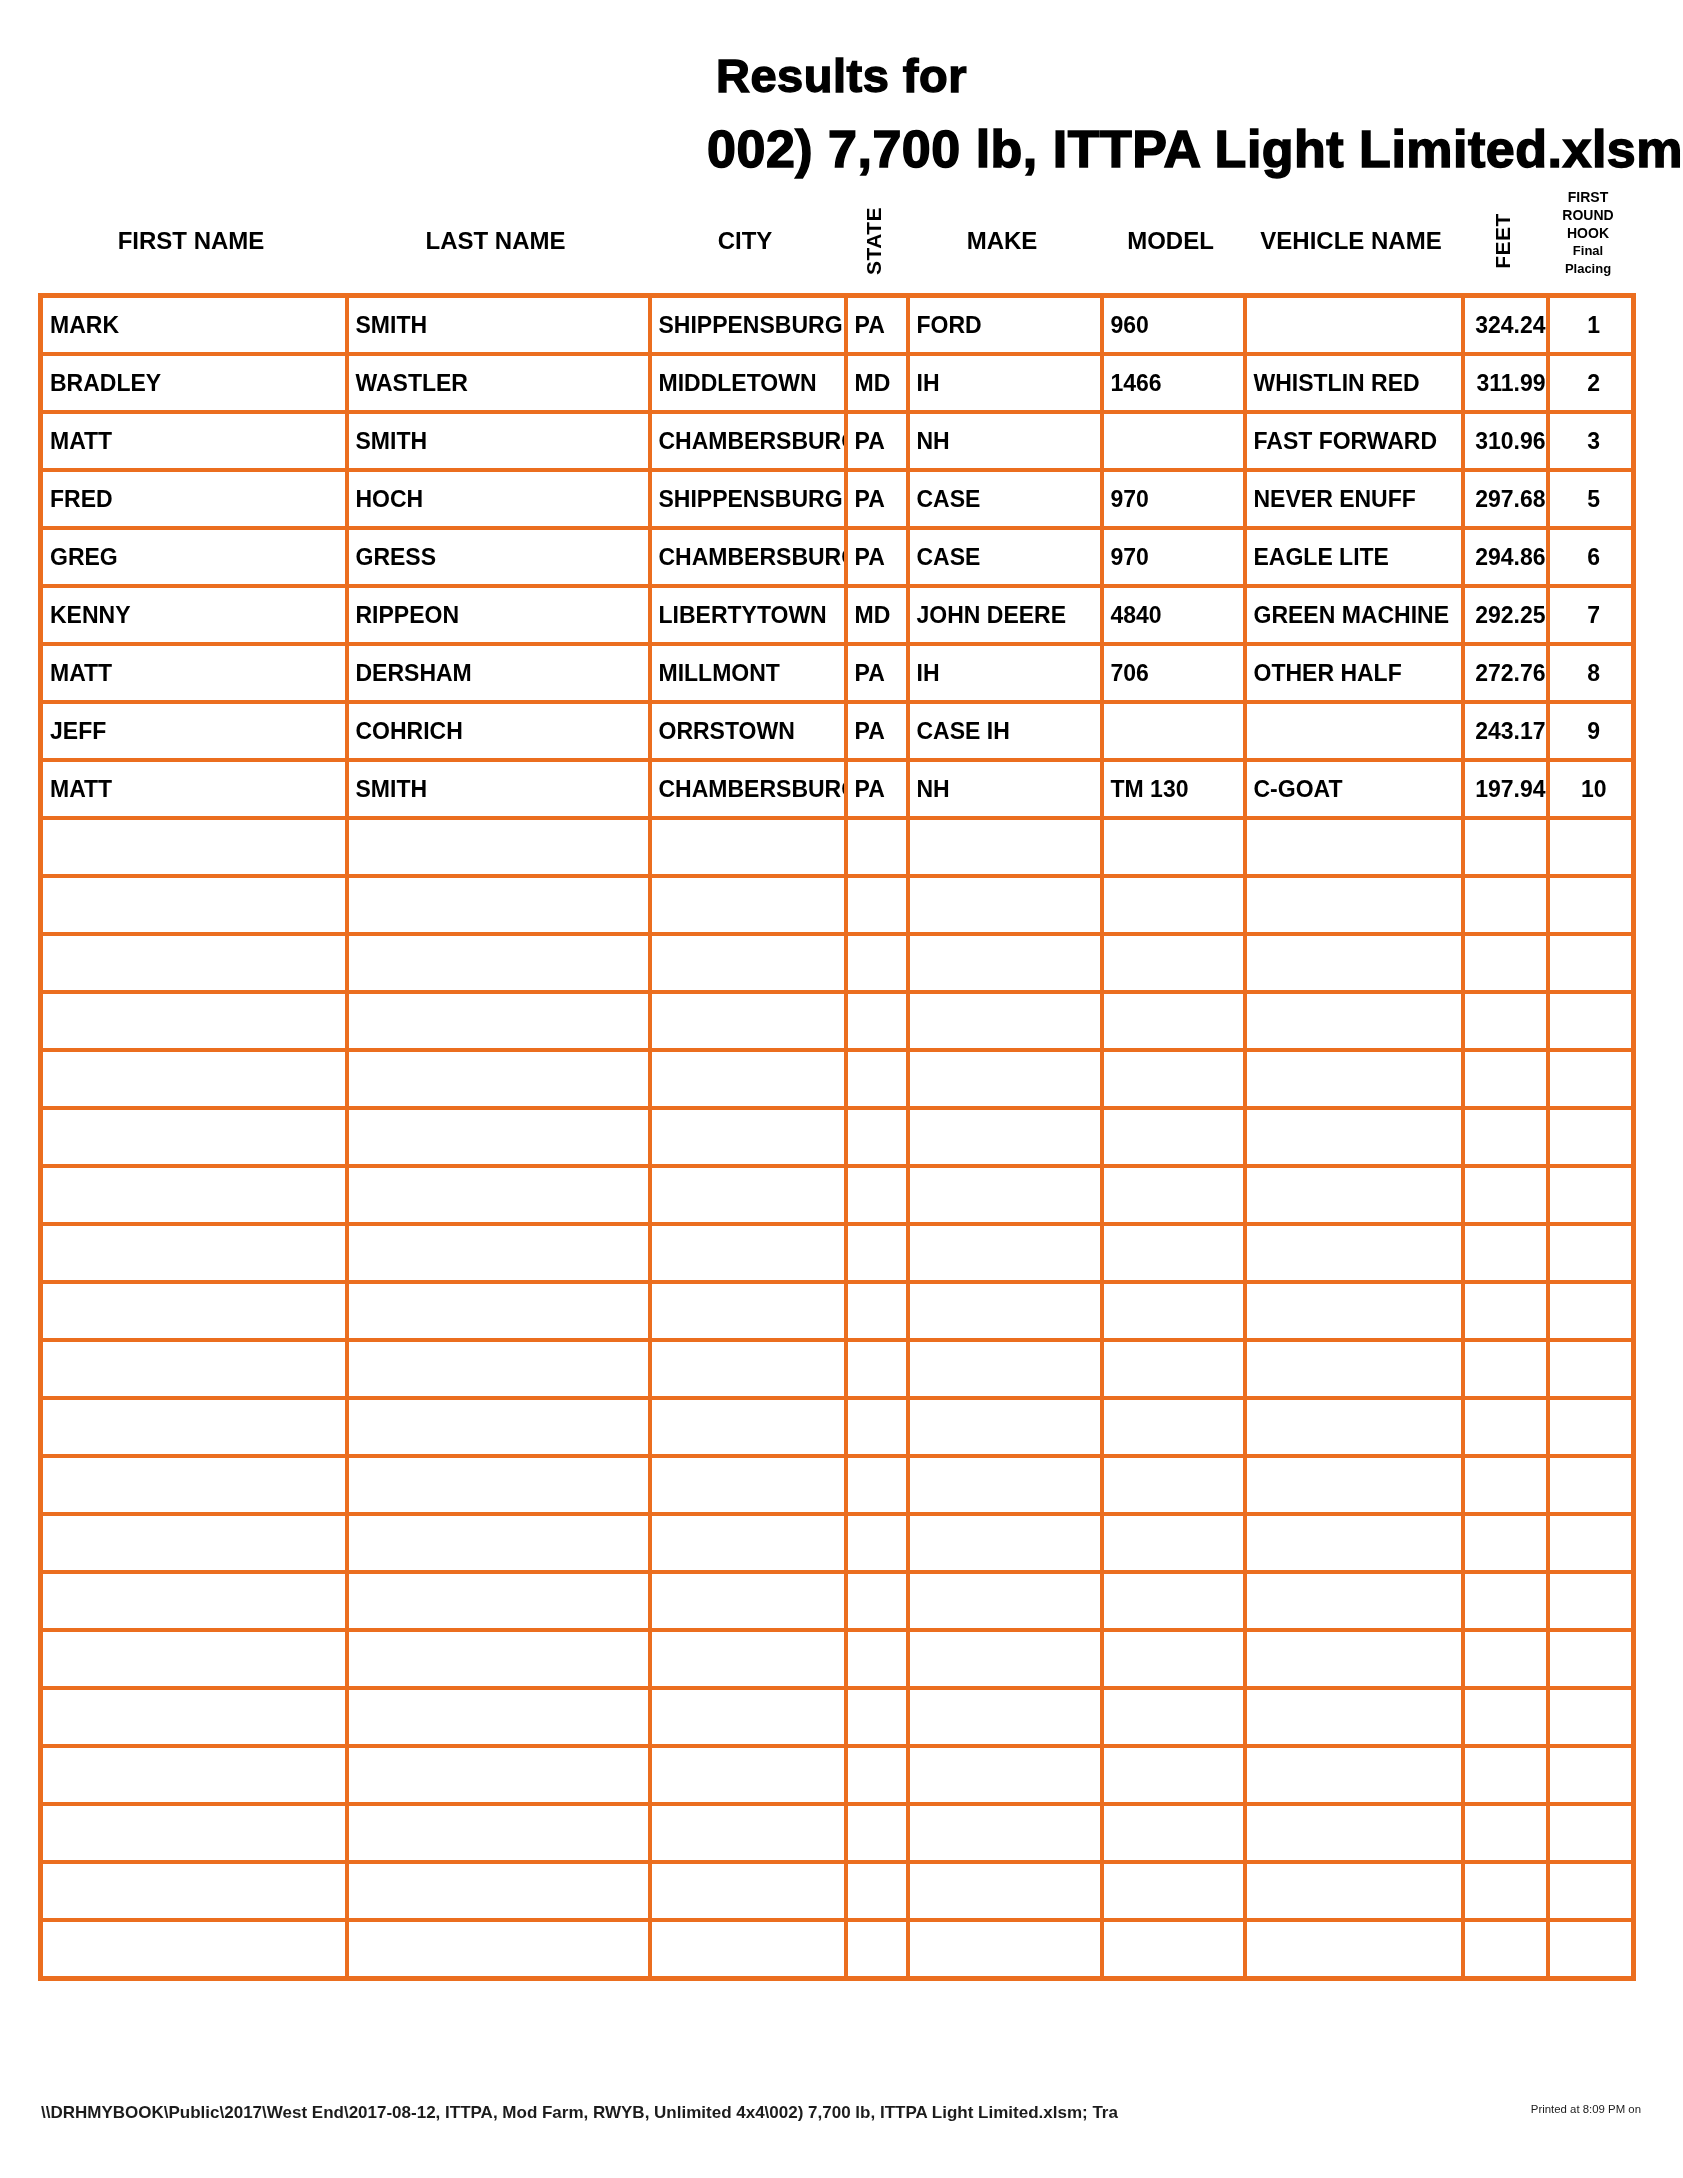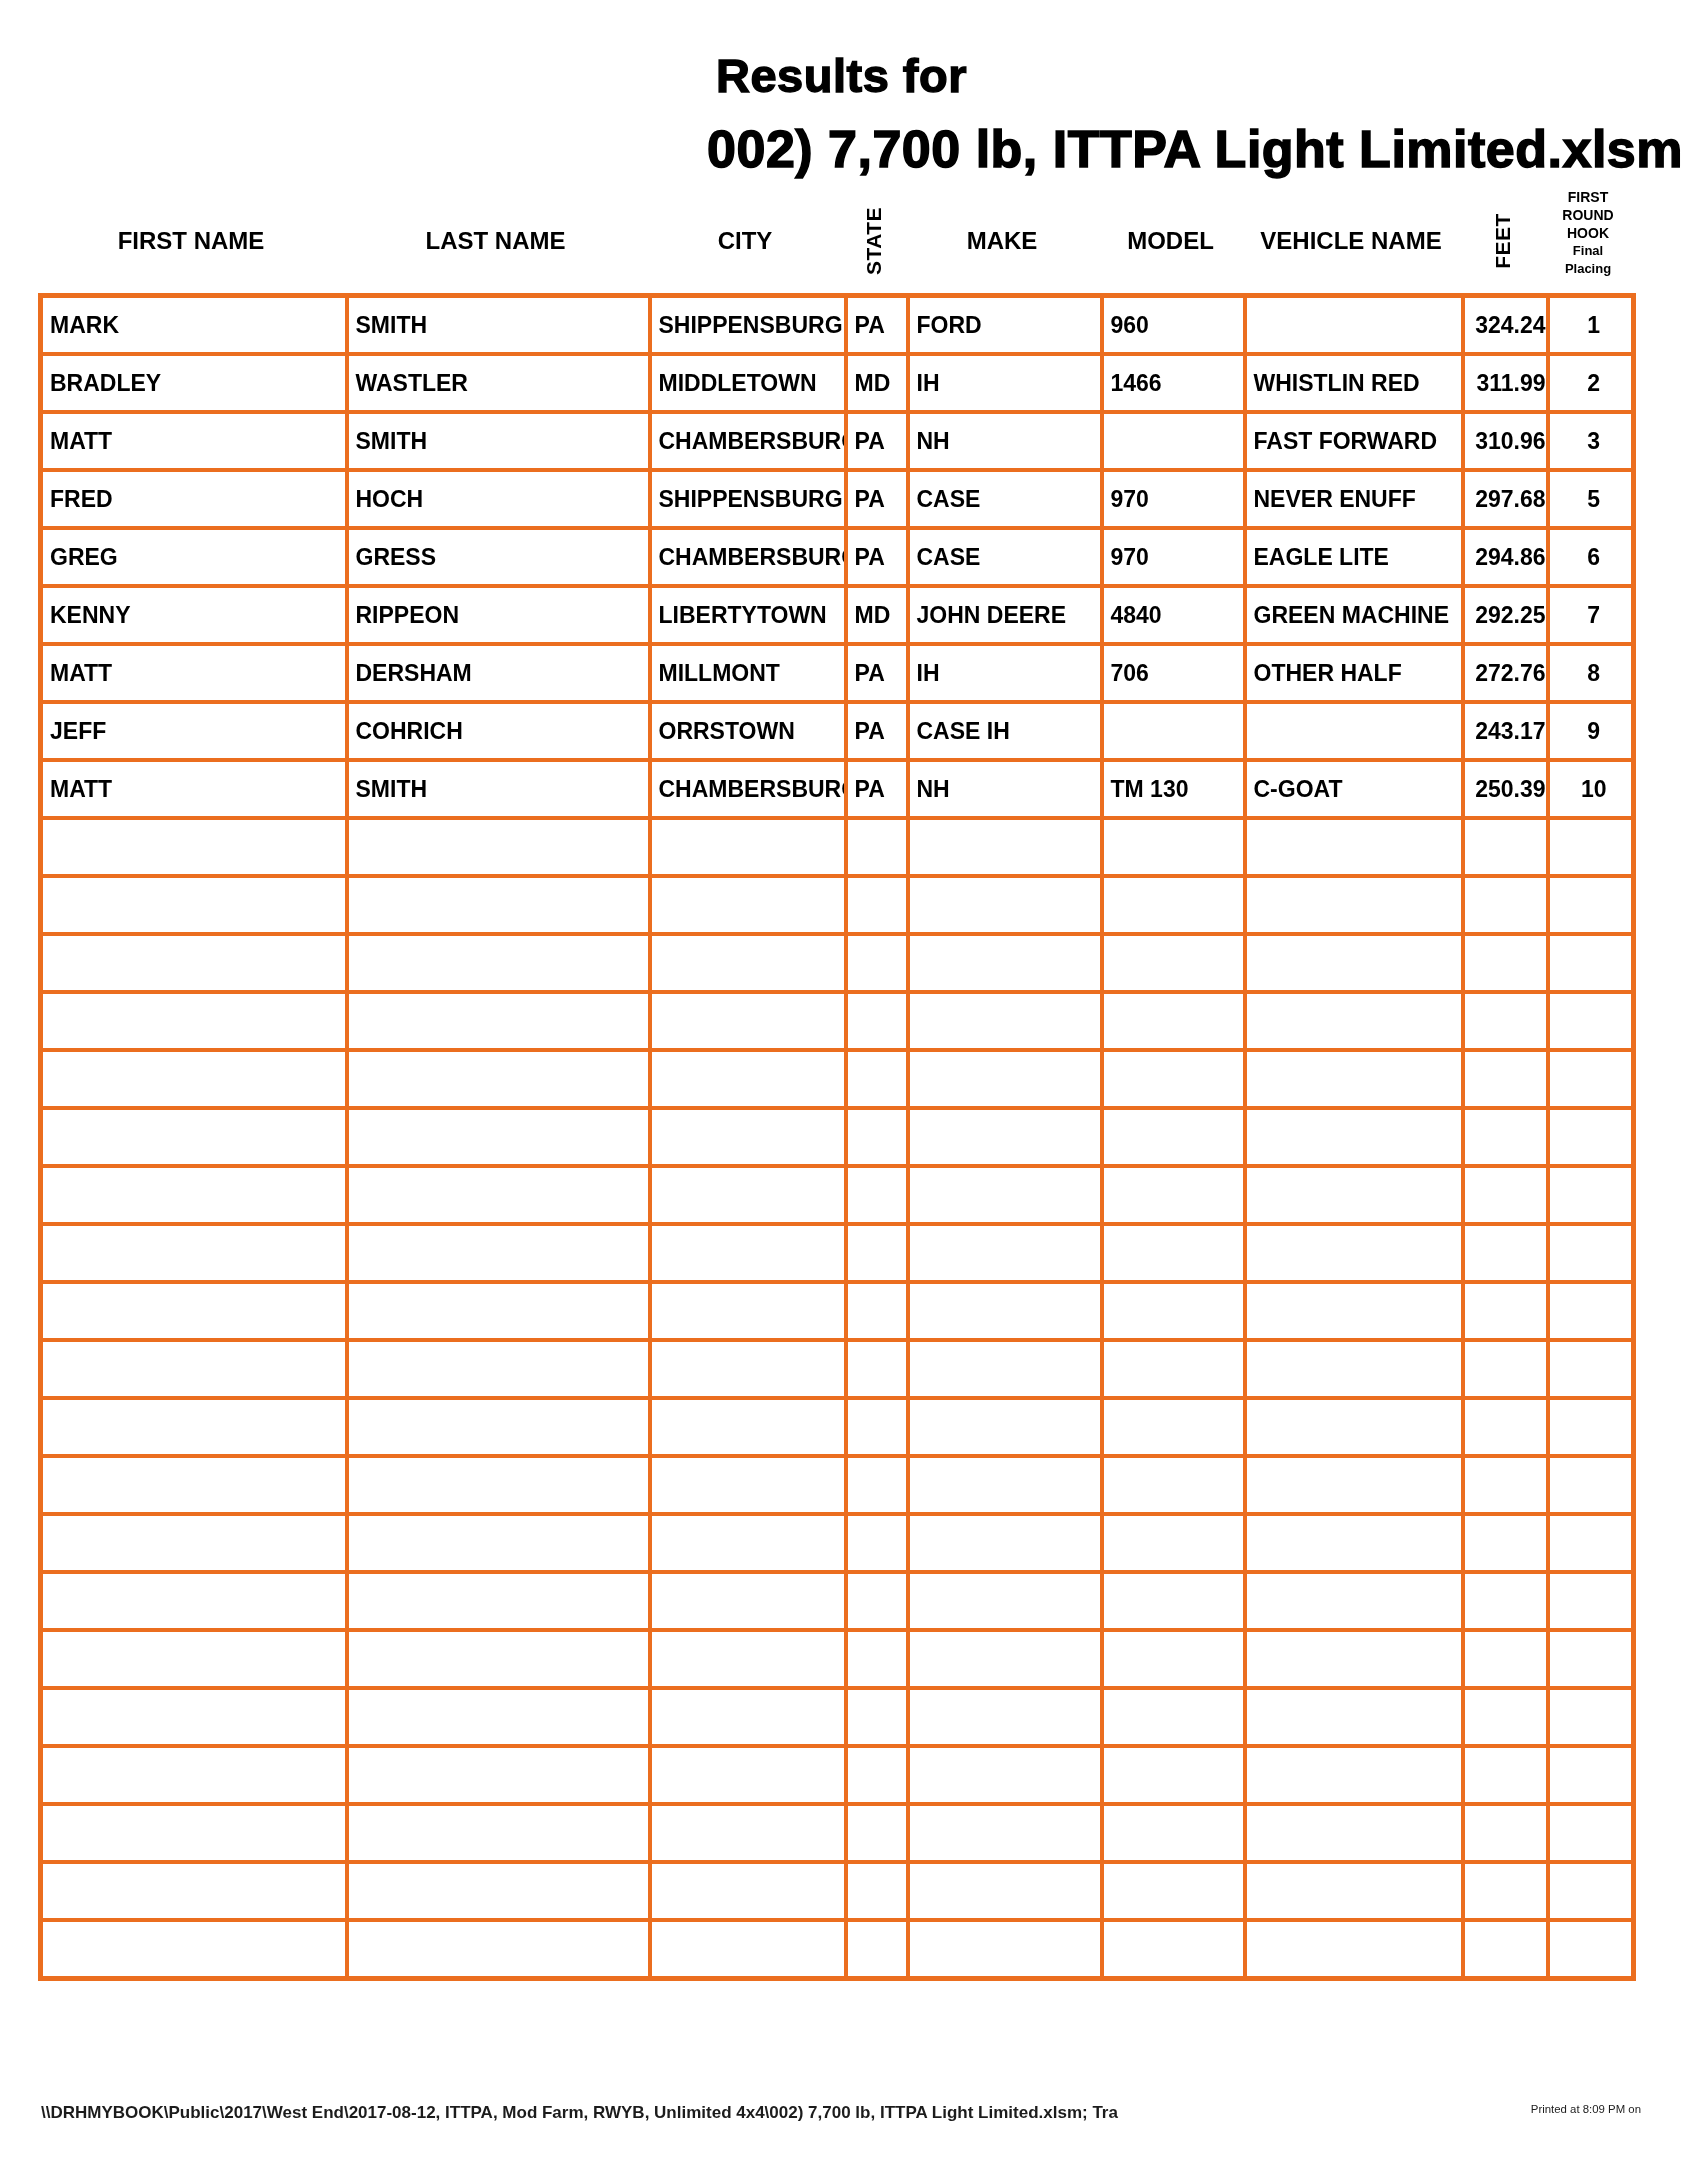--- a/index.html
+++ b/index.html
@@ -232,21 +232,21 @@
           <td class="col-placing">9</td>
         </tr>
         <tr>
           <td class="col-first-name">MATT</td>
           <td class="col-last-name">SMITH</td>
           <td class="col-city">CHAMBERSBURG</td>
           <td class="col-state">PA</td>
           <td class="col-make">NH</td>
           <td class="col-model">TM 130</td>
           <td class="col-vehicle-name">C-GOAT</td>
-          <td class="col-feet">250.39</td>
+          <td class="col-feet">197.94</td>
           <td class="col-placing">10</td>
         </tr>
         <tr>
           <td class="col-first-name"></td>
           <td class="col-last-name"></td>
           <td class="col-city"></td>
           <td class="col-state"></td>
           <td class="col-make"></td>
           <td class="col-model"></td>
           <td class="col-vehicle-name"></td>

